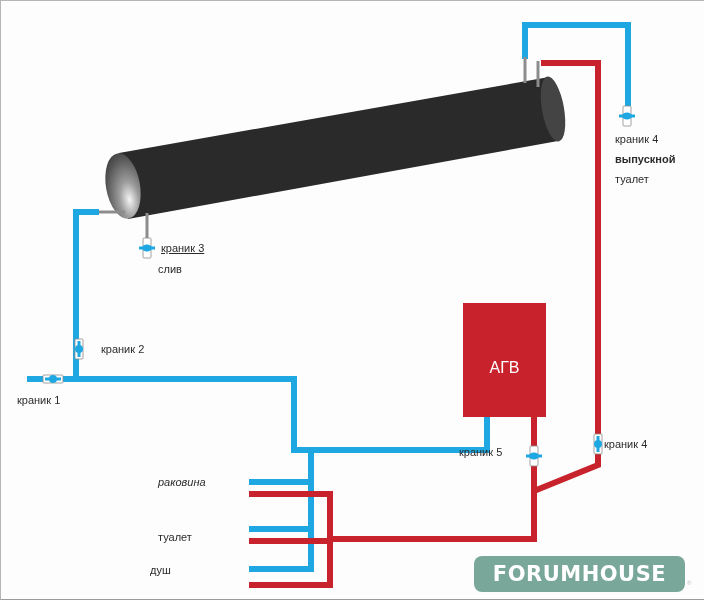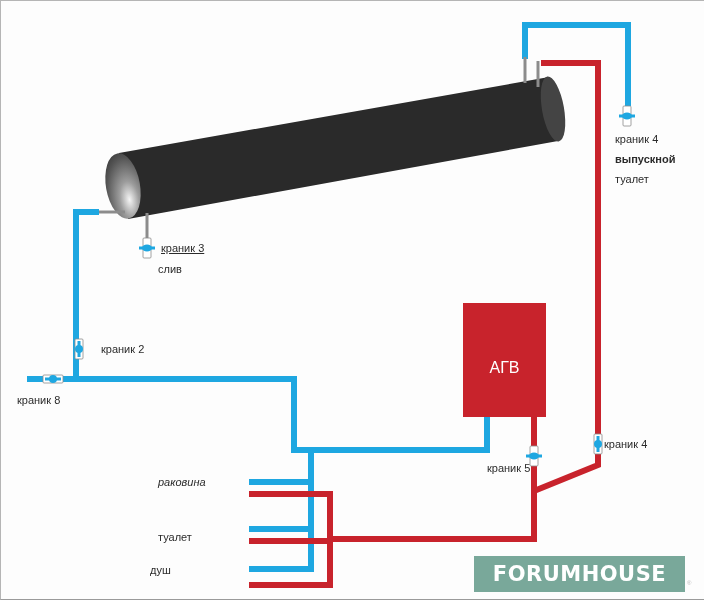--- a/index.html
+++ b/index.html
@@ -35,20 +35,21 @@
   .logo {
     position: absolute;
     left: 473px; top: 555px; width: 211px; height: 36px;
     background: #79a89a;
     display: flex; align-items: center; justify-content: center;
     color: #ffffff;
     font-family: "DejaVu Sans", sans-serif;
     font-weight: bold;
     font-size: 21px;
     letter-spacing: 0.5px;
+    border-radius: 8px;
   }
   .logo-mark {
     position: absolute; left: 686px; top: 579px;
     font-size: 6px; color: #bbbbbb;
     font-family: "Liberation Sans", sans-serif;
   }
 </style>
 </head>
 <body>
 
@@ -129,28 +130,28 @@
       <ellipse rx="5" ry="3.5" fill="#1ea7e1"></ellipse>
       <rect x="-8" y="-1.5" width="16" height="3" fill="#1ea7e1"></rect>
     </g>
     <g transform="translate(597,443)">
       <rect x="-4" y="-10" width="8" height="20" rx="1" fill="#fff" stroke="#8a8a8a" stroke-width="0.8"></rect>
       <circle r="4" fill="#1ea7e1"></circle>
       <rect x="-1.5" y="-8" width="3" height="16" fill="#1ea7e1"></rect>
     </g>
   </svg>
 
-  <div class="lbl" style="left:16px; top:390px;">краник 8</div>
+  <div class="lbl" style="left:16px; top:390px;">краник 1</div>
   <div class="lbl" style="left:100px; top:339px;">краник 2</div>
   <div class="lbl" style="left:160px; top:238px;text-decoration:underline;">краник 3</div>
   <div class="lbl" style="left:157px; top:259px;">слив</div>
   <div class="lbl" style="left:614px; top:129px;">краник 4</div>
   <div class="lbl" style="left:614px; top:149px;font-weight:bold;">выпускной</div>
   <div class="lbl" style="left:614px; top:169px;">туалет</div>
-  <div class="lbl" style="left:458px; top:458px;margin-left:28px;">краник 5</div>
+  <div class="lbl" style="left:458px; top:442px;">краник 5</div>
   <div class="lbl" style="left:603px; top:434px;">краник 4</div>
   <div class="agv-label">АГВ</div>
   <div class="lbl" style="left:157px; top:472px;font-style:italic;">раковина</div>
   <div class="lbl" style="left:157px; top:519px;margin-top:8px;">туалет</div>
   <div class="lbl" style="left:149px; top:560px;">душ</div>
 
   <div class="logo">FORUMHOUSE</div>
   <div class="logo-mark">®</div>
 </div>
 

